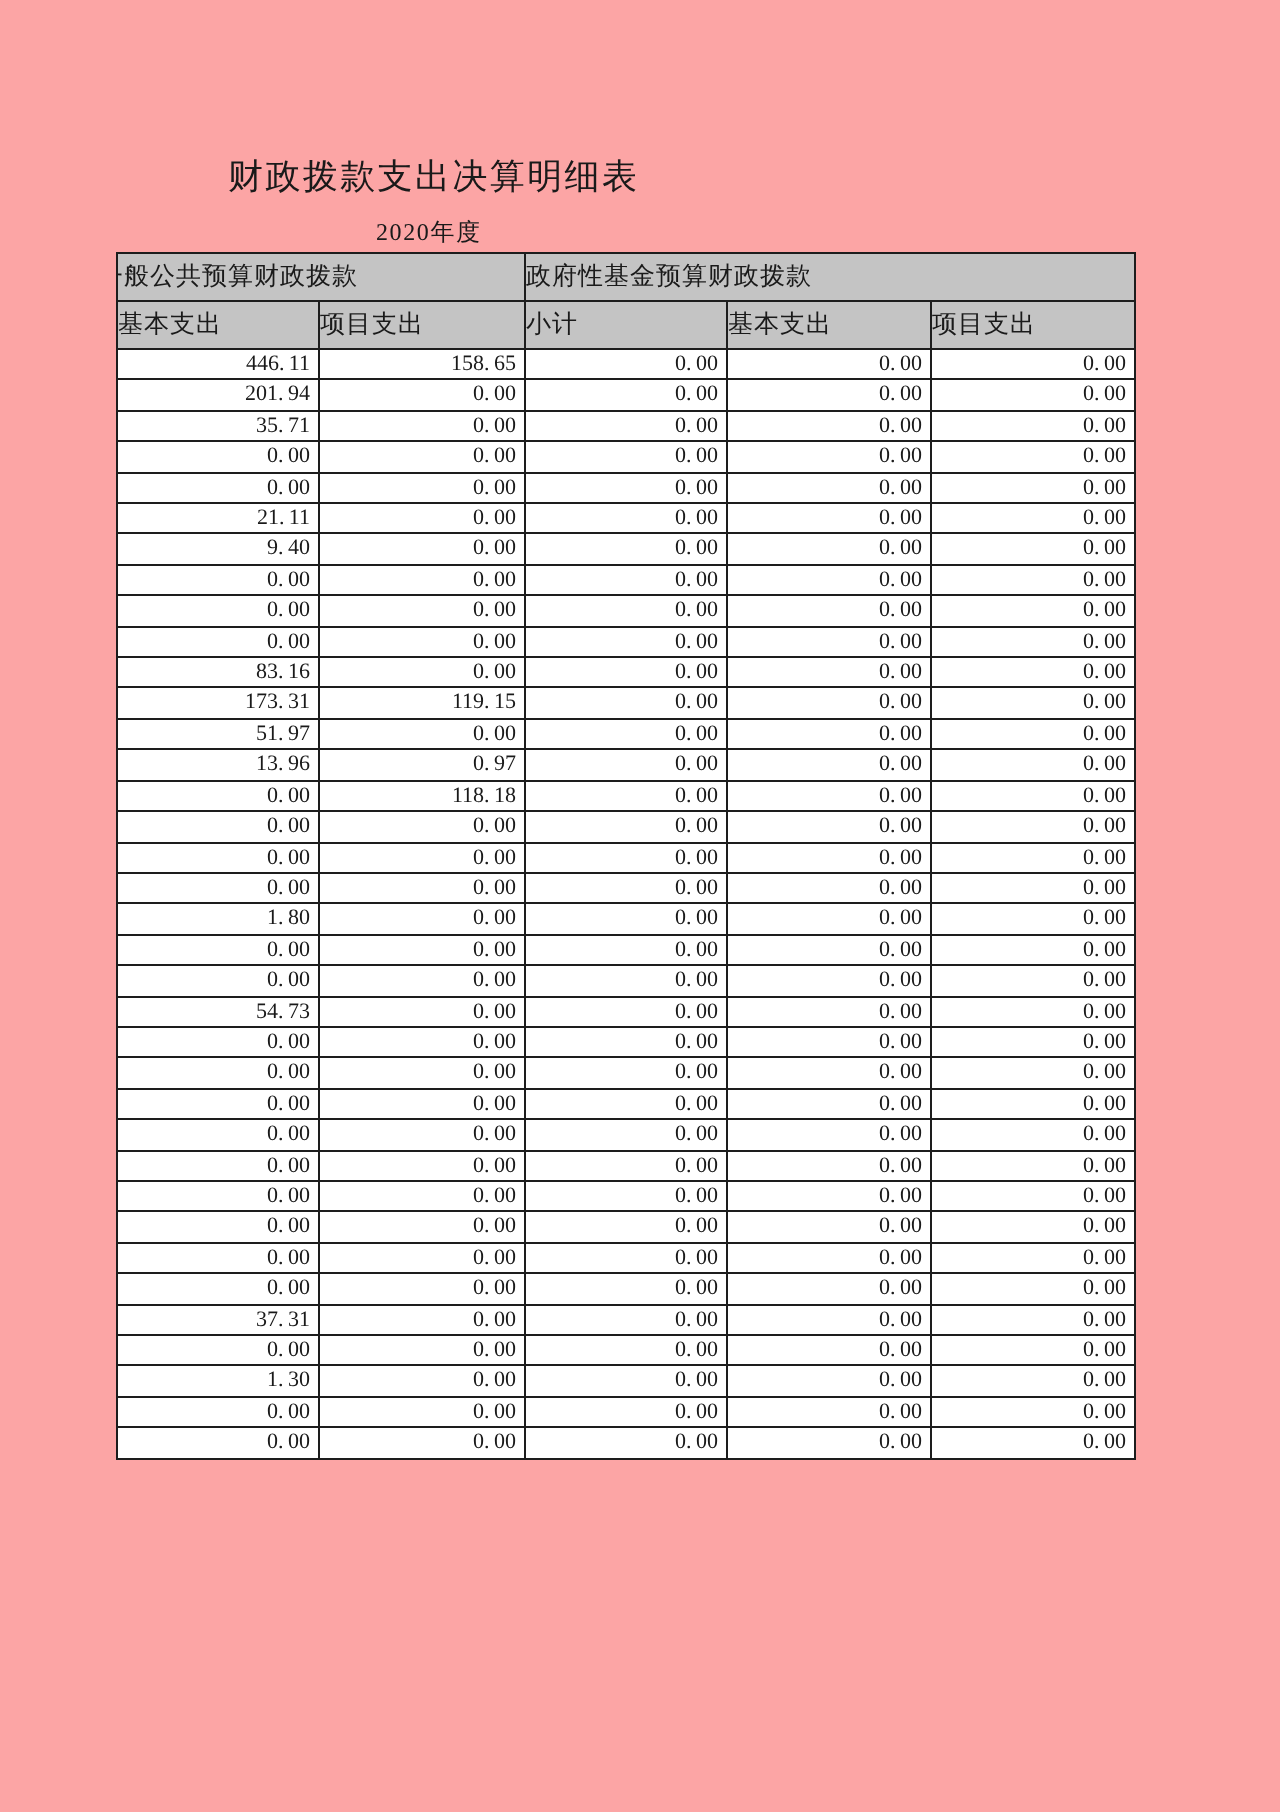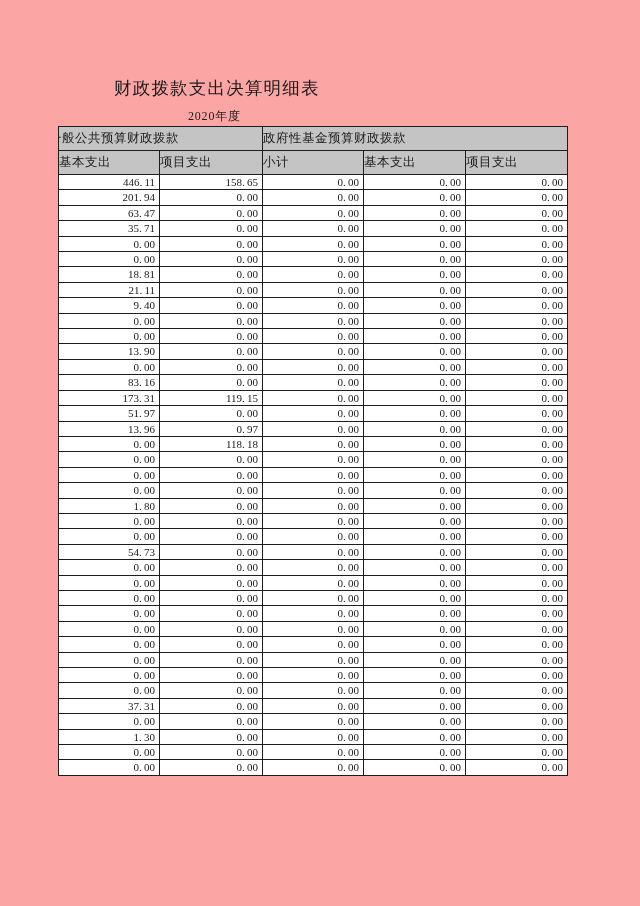--- a/index.html
+++ b/index.html
@@ -88,27 +88,20 @@
           <td class="num">0. 00</td>
         </tr>
         <tr>
           <td class="num">201. 94</td>
           <td class="num">0. 00</td>
           <td class="num">0. 00</td>
           <td class="num">0. 00</td>
           <td class="num">0. 00</td>
         </tr>
         <tr>
-          <td class="num">63. 47</td>
-          <td class="num">0. 00</td>
-          <td class="num">0. 00</td>
-          <td class="num">0. 00</td>
-          <td class="num">0. 00</td>
-        </tr>
-        <tr>
           <td class="num">35. 71</td>
           <td class="num">0. 00</td>
           <td class="num">0. 00</td>
           <td class="num">0. 00</td>
           <td class="num">0. 00</td>
         </tr>
         <tr>
           <td class="num">0. 00</td>
           <td class="num">0. 00</td>
           <td class="num">0. 00</td>
@@ -116,27 +109,20 @@
           <td class="num">0. 00</td>
         </tr>
         <tr>
           <td class="num">0. 00</td>
           <td class="num">0. 00</td>
           <td class="num">0. 00</td>
           <td class="num">0. 00</td>
           <td class="num">0. 00</td>
         </tr>
         <tr>
-          <td class="num">18. 81</td>
-          <td class="num">0. 00</td>
-          <td class="num">0. 00</td>
-          <td class="num">0. 00</td>
-          <td class="num">0. 00</td>
-        </tr>
-        <tr>
           <td class="num">21. 11</td>
           <td class="num">0. 00</td>
           <td class="num">0. 00</td>
           <td class="num">0. 00</td>
           <td class="num">0. 00</td>
         </tr>
         <tr>
           <td class="num">9. 40</td>
           <td class="num">0. 00</td>
           <td class="num">0. 00</td>
@@ -145,27 +131,20 @@
         </tr>
         <tr>
           <td class="num">0. 00</td>
           <td class="num">0. 00</td>
           <td class="num">0. 00</td>
           <td class="num">0. 00</td>
           <td class="num">0. 00</td>
         </tr>
         <tr>
           <td class="num">0. 00</td>
-          <td class="num">0. 00</td>
-          <td class="num">0. 00</td>
-          <td class="num">0. 00</td>
-          <td class="num">0. 00</td>
-        </tr>
-        <tr>
-          <td class="num">13. 90</td>
           <td class="num">0. 00</td>
           <td class="num">0. 00</td>
           <td class="num">0. 00</td>
           <td class="num">0. 00</td>
         </tr>
         <tr>
           <td class="num">0. 00</td>
           <td class="num">0. 00</td>
           <td class="num">0. 00</td>
           <td class="num">0. 00</td>

